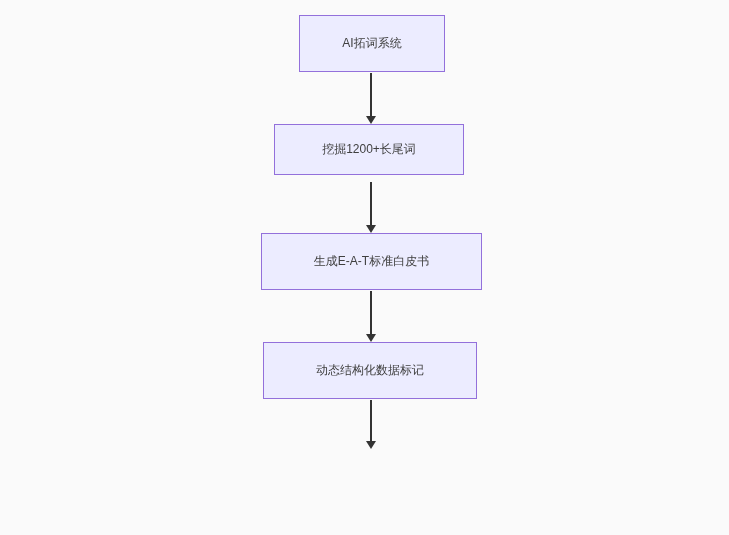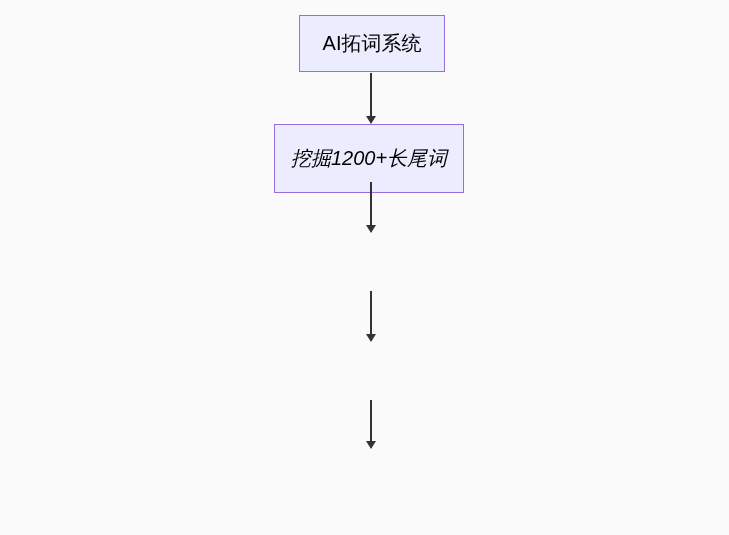--- a/index.html
+++ b/index.html
@@ -15,30 +15,30 @@
     position: relative;
     width: 729px;
     height: 535px;
     background: #fafafa;
   }
   .node {
     position: absolute;
     box-sizing: border-box;
     background: #ECECFF;
     border: 1px solid #9370DB;
-    color: #000000;
-    font-size: 20px;
+    color: #404040;
+    font-size: 12px;
     display: flex;
     align-items: center;
     justify-content: center;
     text-align: center;
     white-space: nowrap;
   }
   .n1 { left: 299px; top: 15px;  width: 146px; height: 57px; }
-  .n2 { left: 274px; top: 124px; width: 190px; height: 69px; font-style: italic; }
+  .n2 { left: 274px; top: 124px; width: 190px; height: 51px; }
   .n3 { left: 261px; top: 233px; width: 221px; height: 57px; }
   .n4 { left: 263px; top: 342px; width: 214px; height: 57px; }
   .n5 { left: 255px; top: 449px; width: 233px; height: 57px; }
   .edge {
     position: absolute;
     left: 366px;
     width: 10px;
     display: flex;
     flex-direction: column;
     align-items: center;
@@ -76,26 +76,32 @@
 
   <div class="node n2">
     <span>挖掘1200+长尾词</span>
   </div>
 
   <div class="edge e2">
     <div class="edge-line"></div>
     <div class="edge-head"></div>
   </div>
 
+  <div class="node n3">
+    <span>生成E-A-T标准白皮书</span>
+  </div>
 
   <div class="edge e3">
     <div class="edge-line"></div>
     <div class="edge-head"></div>
   </div>
 
+  <div class="node n4">
+    <span>动态结构化数据标记</span>
+  </div>
 
   <div class="edge e4">
     <div class="edge-line"></div>
     <div class="edge-head"></div>
   </div>
 
 
 </div>
 
 </body></html>

